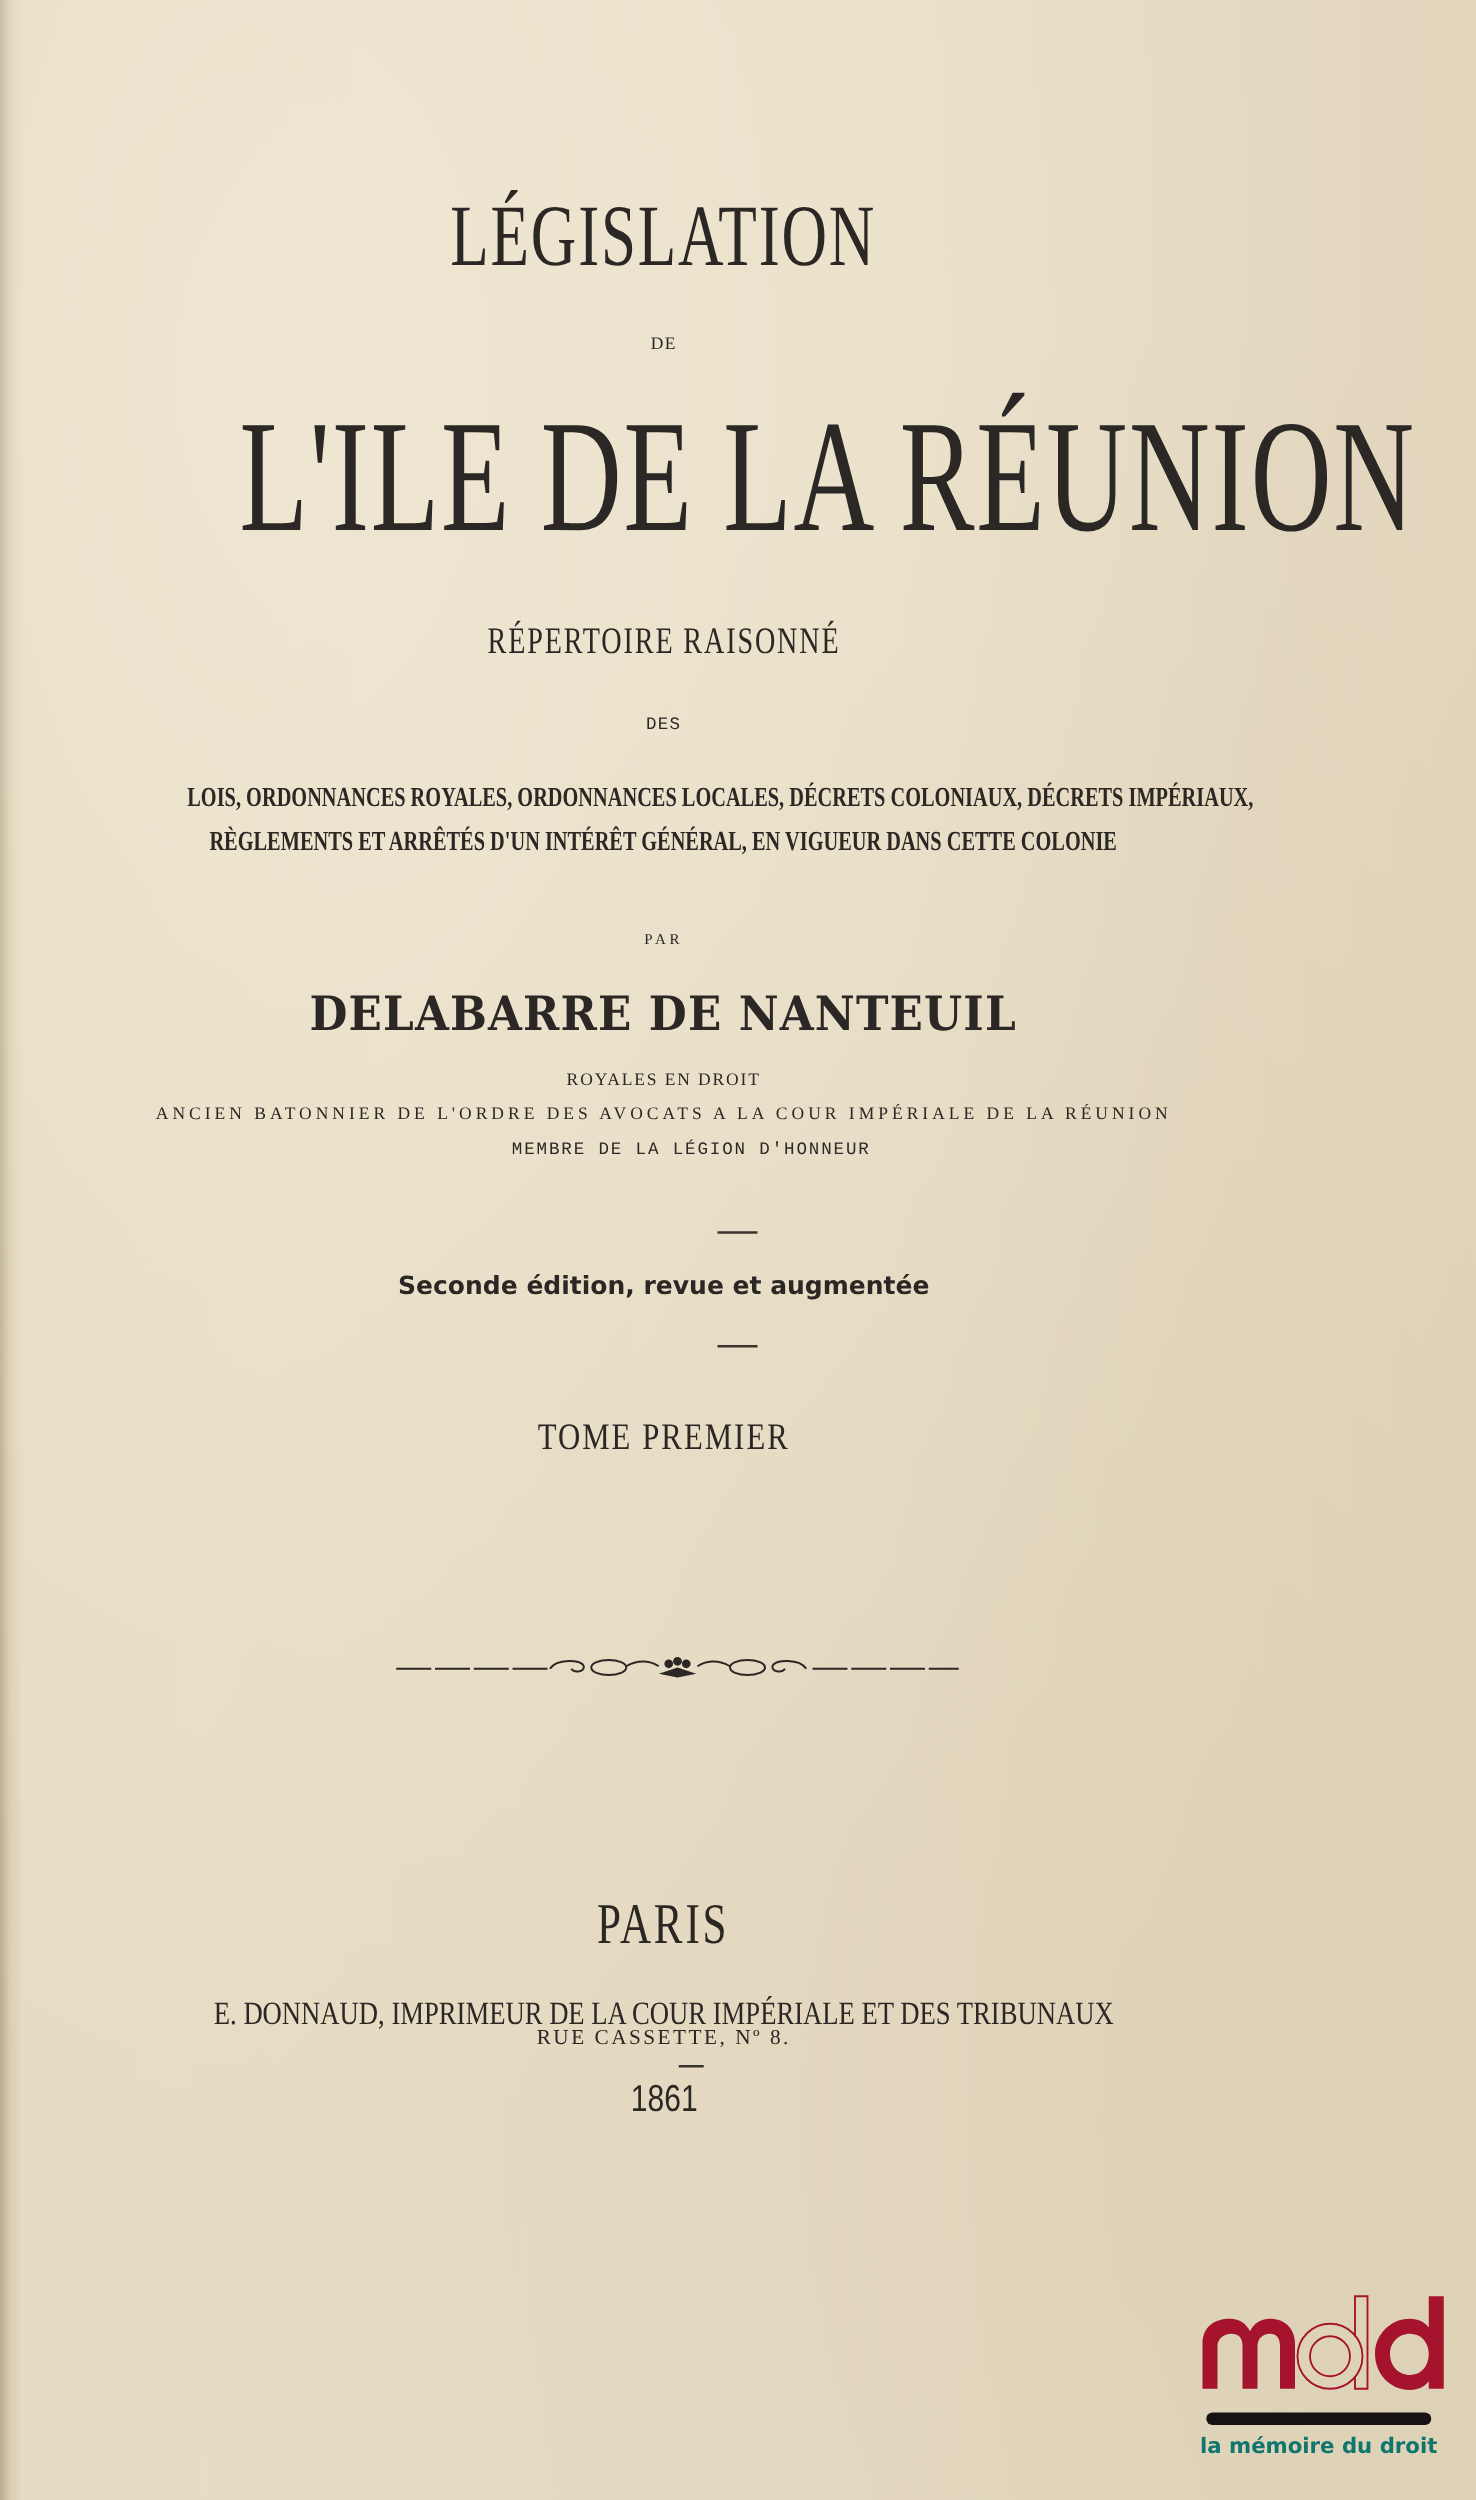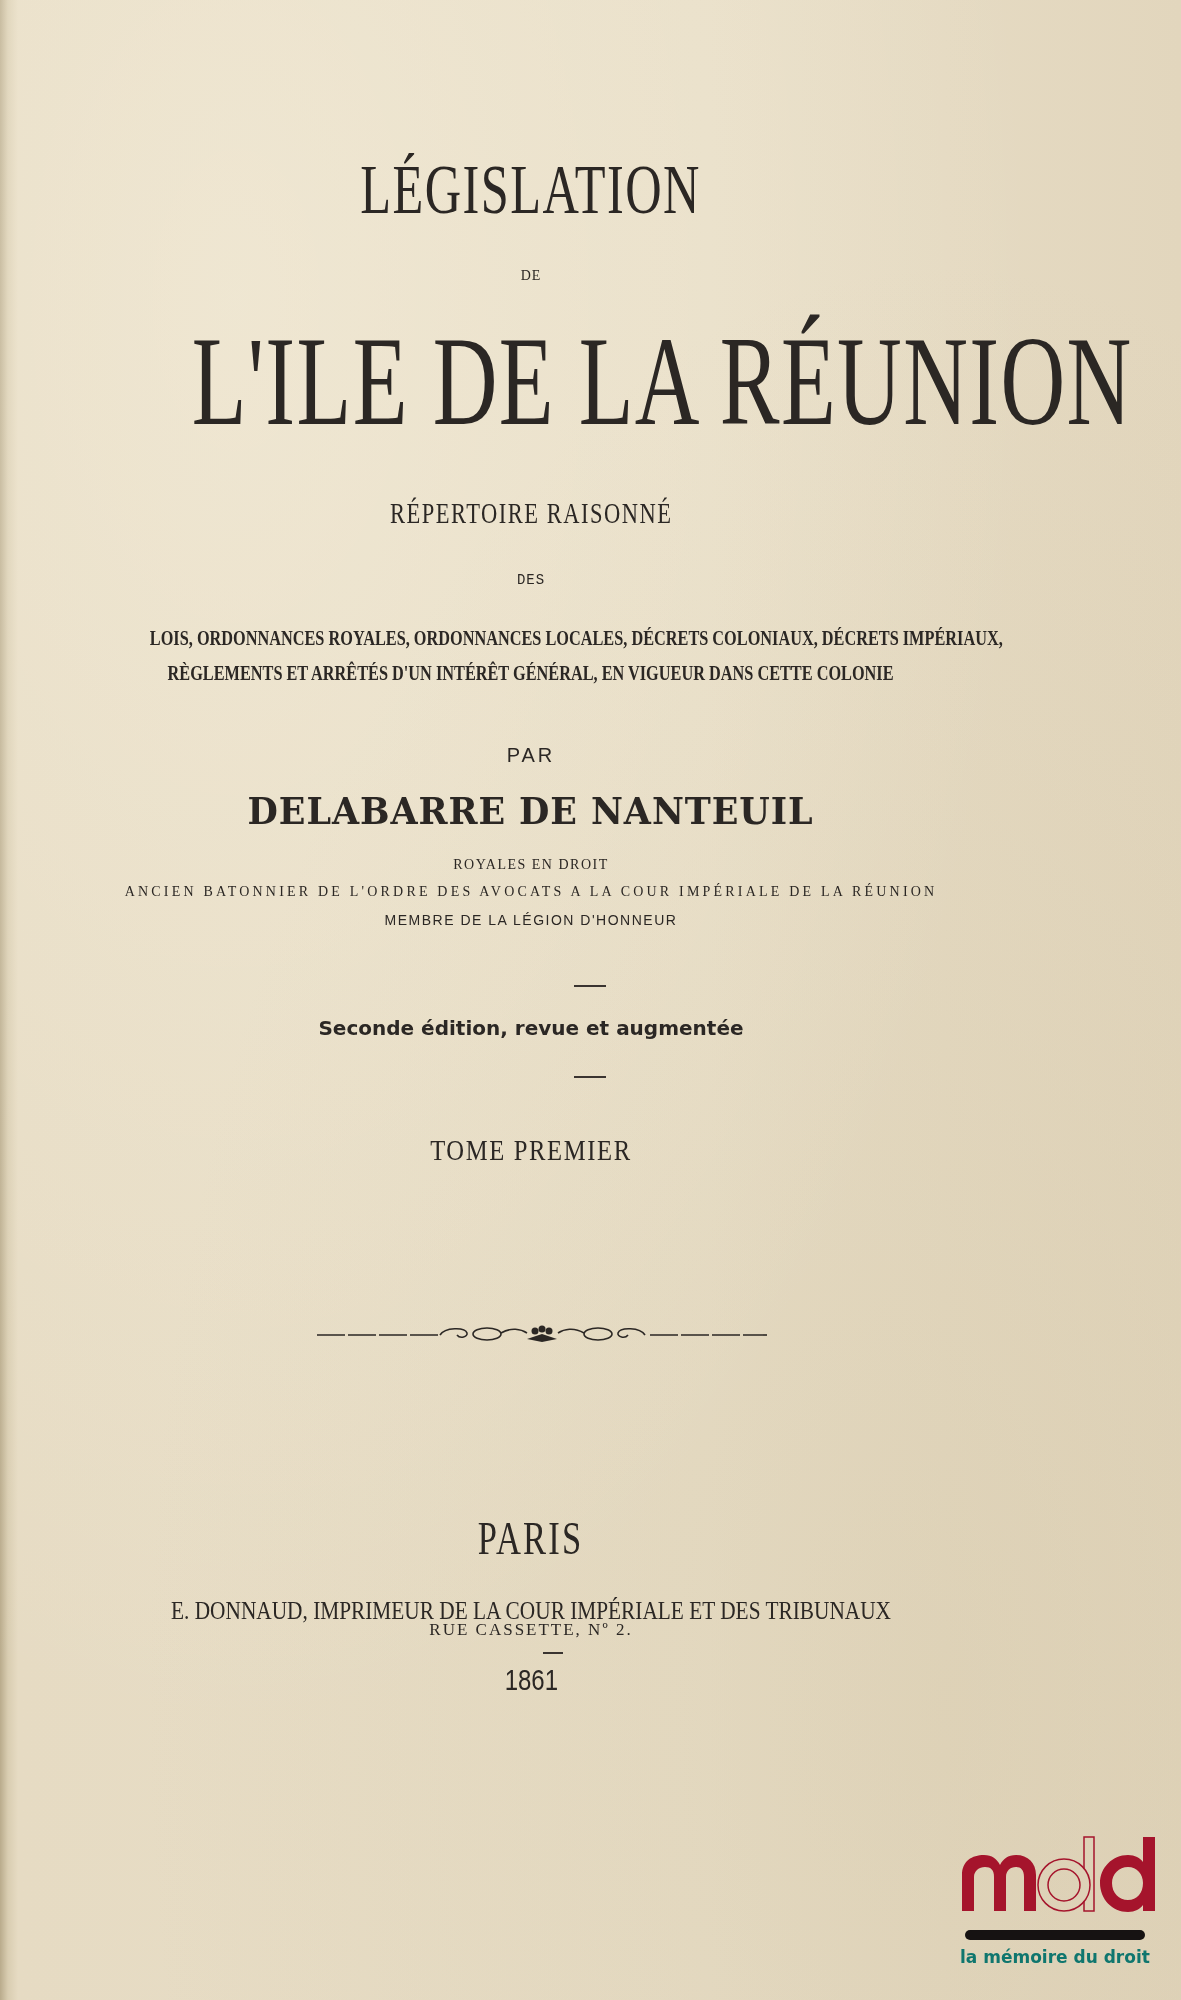--- a/index.html
+++ b/index.html
@@ -25,26 +25,26 @@
   #t-de { top:268px; font-family:"Liberation Serif", serif; font-size:14px; letter-spacing:1px; }
   #t-main { top:308px; font-family:"Liberation Serif", serif; font-size:128px; letter-spacing:2px; left:-10px; }
   #t-main .condensed { transform:scaleX(0.70); }
   #t-repertoire { top:496px; font-family:"Liberation Serif", serif; font-size:30px; letter-spacing:2px; }
   #t-repertoire .condensed { transform:scaleX(0.75); }
   #t-des { top:572px; font-family:Liberation Mono, monospace; font-size:14px; letter-spacing:1px; }
   #t-list1 { top:625px; font-family:"Liberation Serif", serif; font-weight:bold; font-size:22px; }
   #t-list1 .condensed { transform:scaleX(0.74); }
   #t-list2 { top:660px; font-family:"Liberation Serif", serif; font-weight:bold; font-size:22px; }
   #t-list2 .condensed { transform:scaleX(0.74); }
-  #t-par { top:744px; font-family:Liberation Sans, sans-serif; font-size:20px; letter-spacing:3px; }
+  #t-par { top:744px; font-family:Liberation Serif, serif; font-size:12px; letter-spacing:3px; }
   #t-author { top:788px; font-family:"DejaVu Serif", serif; font-weight:bold; font-size:38px; letter-spacing:1px; }
   #t-author .condensed { transform:scaleX(0.92); }
   #t-doctor { top:857px; font-family:"Liberation Serif", serif; font-size:14px; letter-spacing:1.5px; }
   #t-ancien { top:884px; font-family:"Liberation Serif", serif; font-size:14px; letter-spacing:3.2px; }
-  #t-membre { top:912px; font-family:Liberation Sans, sans-serif; font-size:14px; letter-spacing:1.5px; }
+  #t-membre { top:912px; font-family:Liberation Mono, monospace; font-size:14px; letter-spacing:1.5px;padding-left:22px; }
   .rule { position:absolute; left:574px; width:32px; height:2px; background:#3a3430; }
   #rule1 { top:985px; }
   #rule2 { top:1076px; }
   #t-edition { top:1016px; font-family:"DejaVu Sans", sans-serif; font-weight:bold; font-size:20px; }
   #t-tome { top:1133px; font-family:"Liberation Serif", serif; font-size:30px; letter-spacing:2px; }
   #t-tome .condensed { transform:scaleX(0.82); }
 
   #ornament { position:absolute; left:315px; top:1323px; width:455px; height:24px; }
 
   #t-paris { top:1512px; font-family:"Liberation Serif", serif; font-size:46px; letter-spacing:3px; }
@@ -151,21 +151,21 @@
 
   <div class="line" id="t-paris">
     <span class="condensed">PARIS</span>
   </div>
 
   <div class="line" id="t-printer">
     <span class="condensed">E. DONNAUD, IMPRIMEUR DE LA COUR IMPÉRIALE ET DES TRIBUNAUX</span>
   </div>
 
   <div class="line" id="t-address">
-    <span>RUE CASSETTE, Nº 2.</span>
+    <span>RUE CASSETTE, Nº 8.</span>
   </div>
 
   <div class="rule" id="rule3"></div>
 
   <div class="line" id="t-year">
     <span class="condensed">1861</span>
   </div>
 
   <div id="logo">
     <svg id="logo-letters" viewBox="0 0 200 80">

